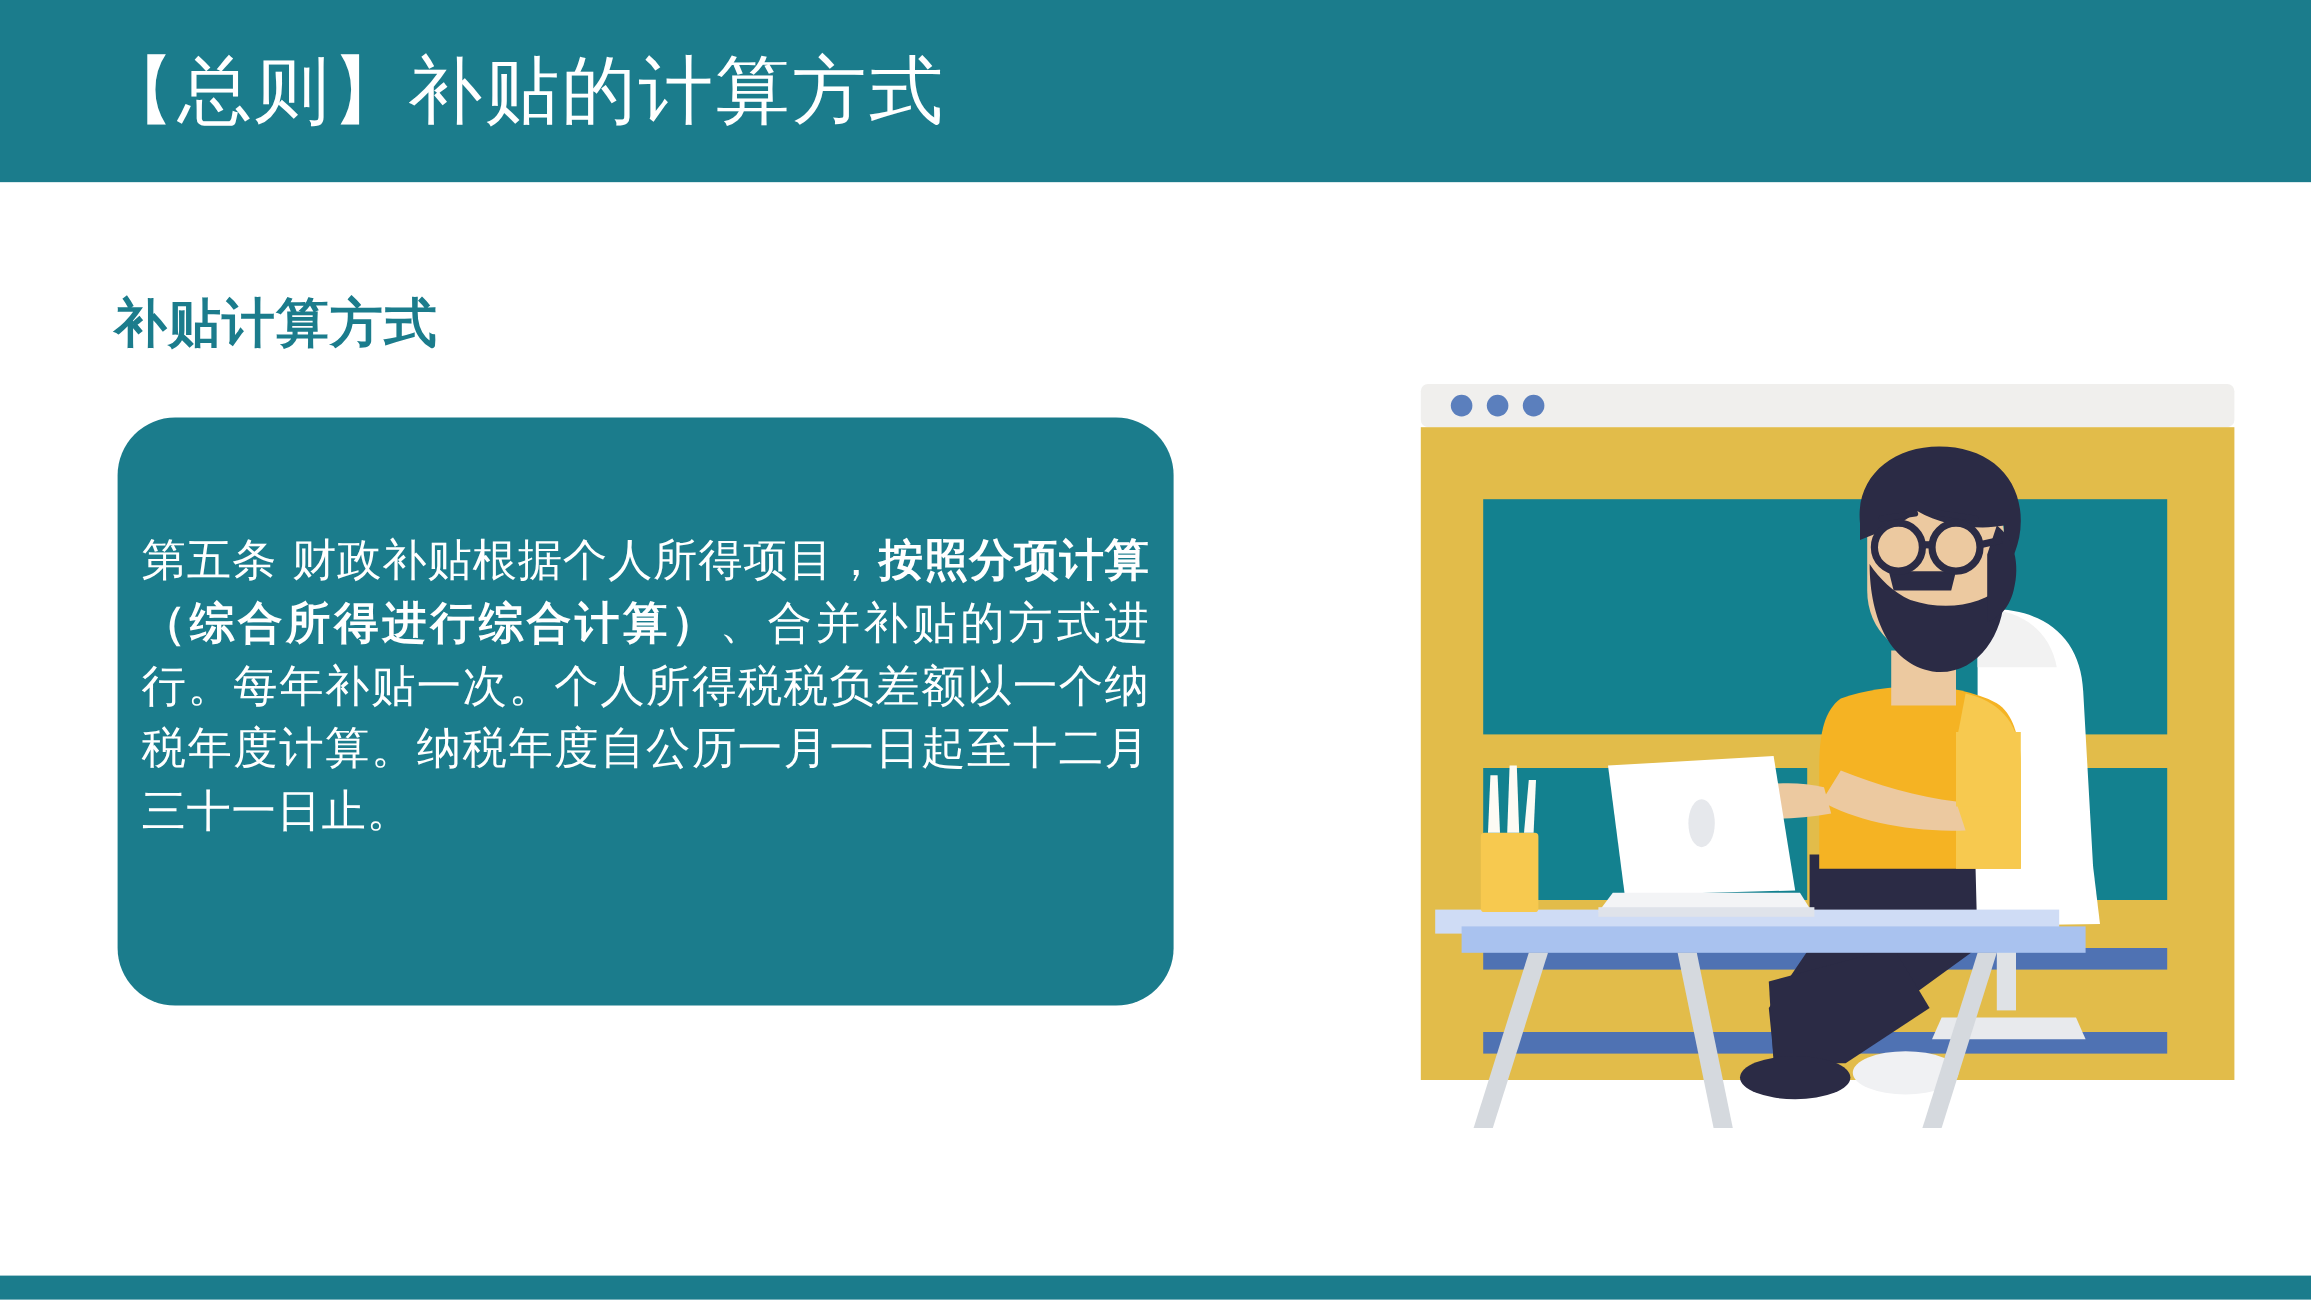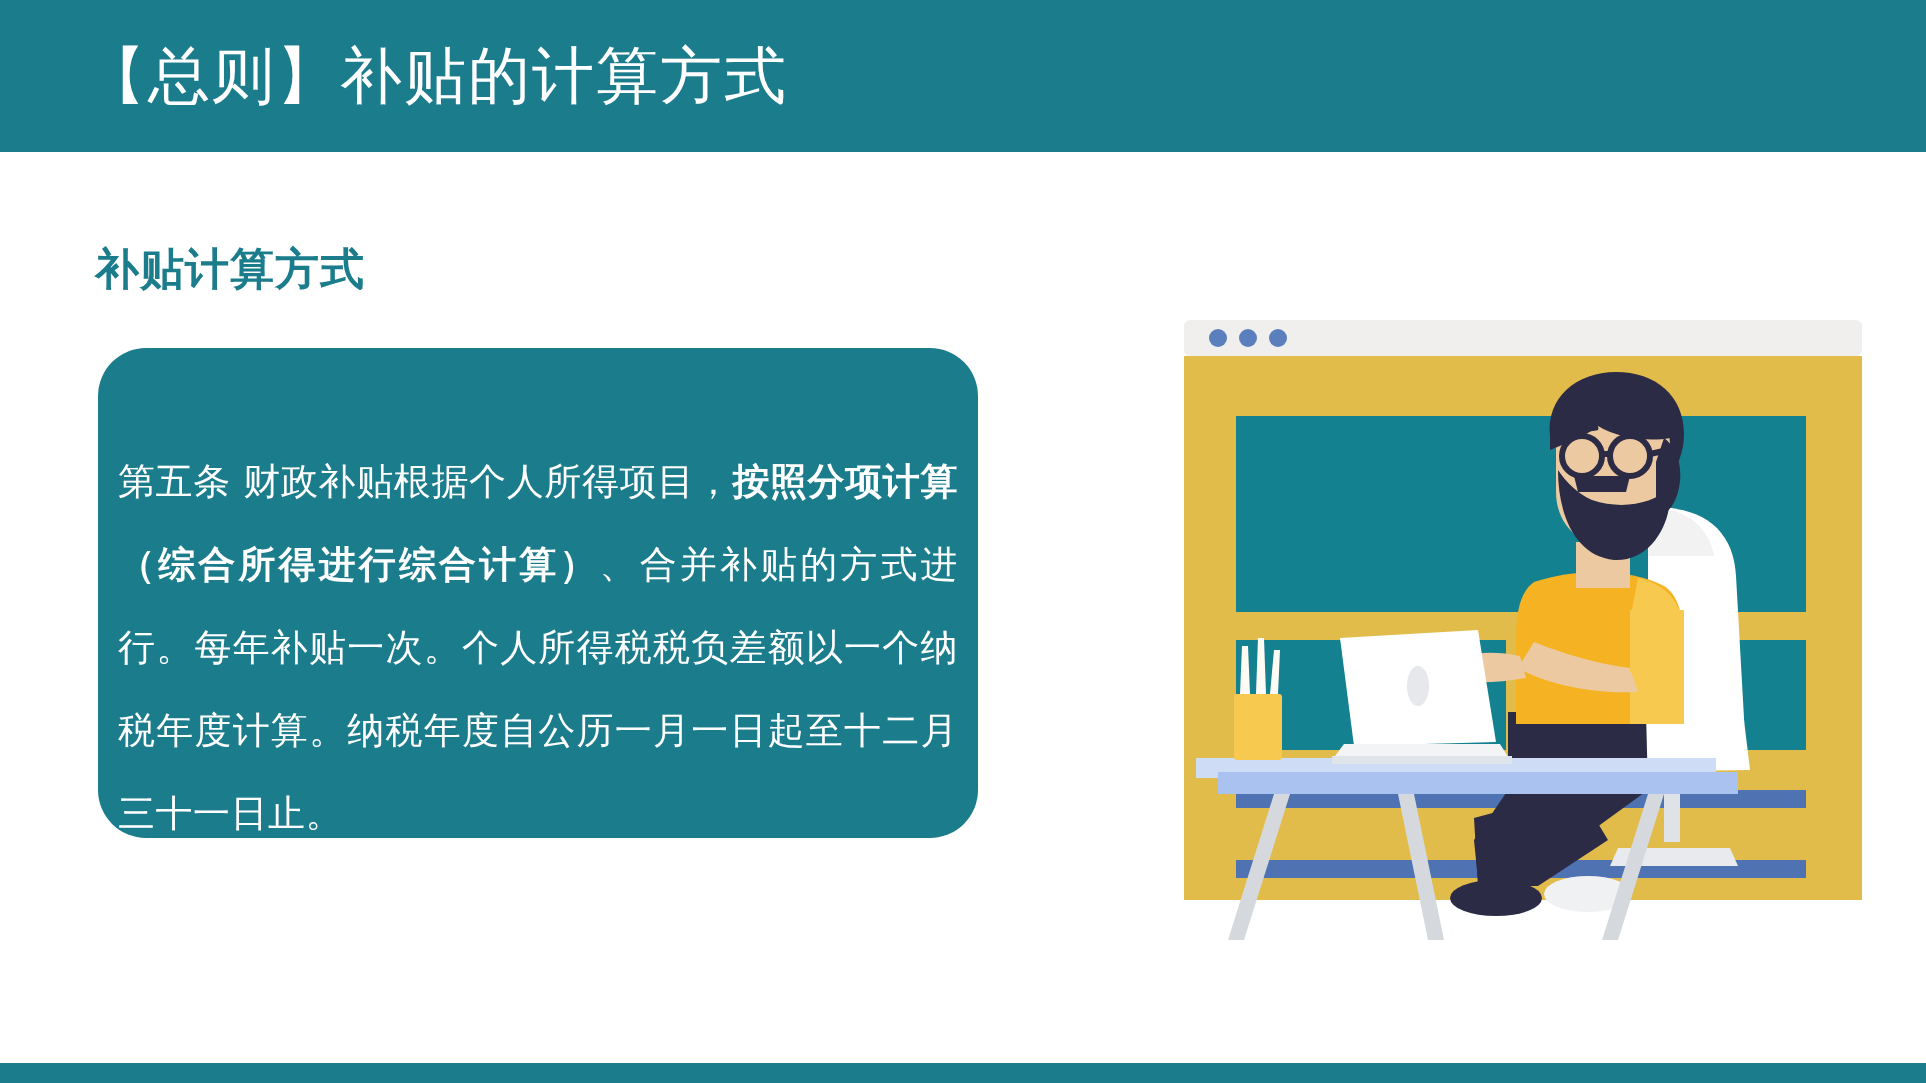--- a/index.html
+++ b/index.html
@@ -69,21 +69,21 @@
     height: 490px;
     background: #1b7c8c;
     border-radius: 48px;
   }
   .body-text {
     position: absolute;
     left: 118px;
     top: 440px;
     width: 840px;
     font-size: 37px;
-    line-height: 83px;
+    line-height: 52px;
     color: #ffffff;
     font-family: "DejaVu Serif", "Liberation Serif", serif;
     text-align: justify;
     letter-spacing: 0.5px;
   }
   .body-text b {
     font-weight: bold;
   }
   
   .footer-bar {

